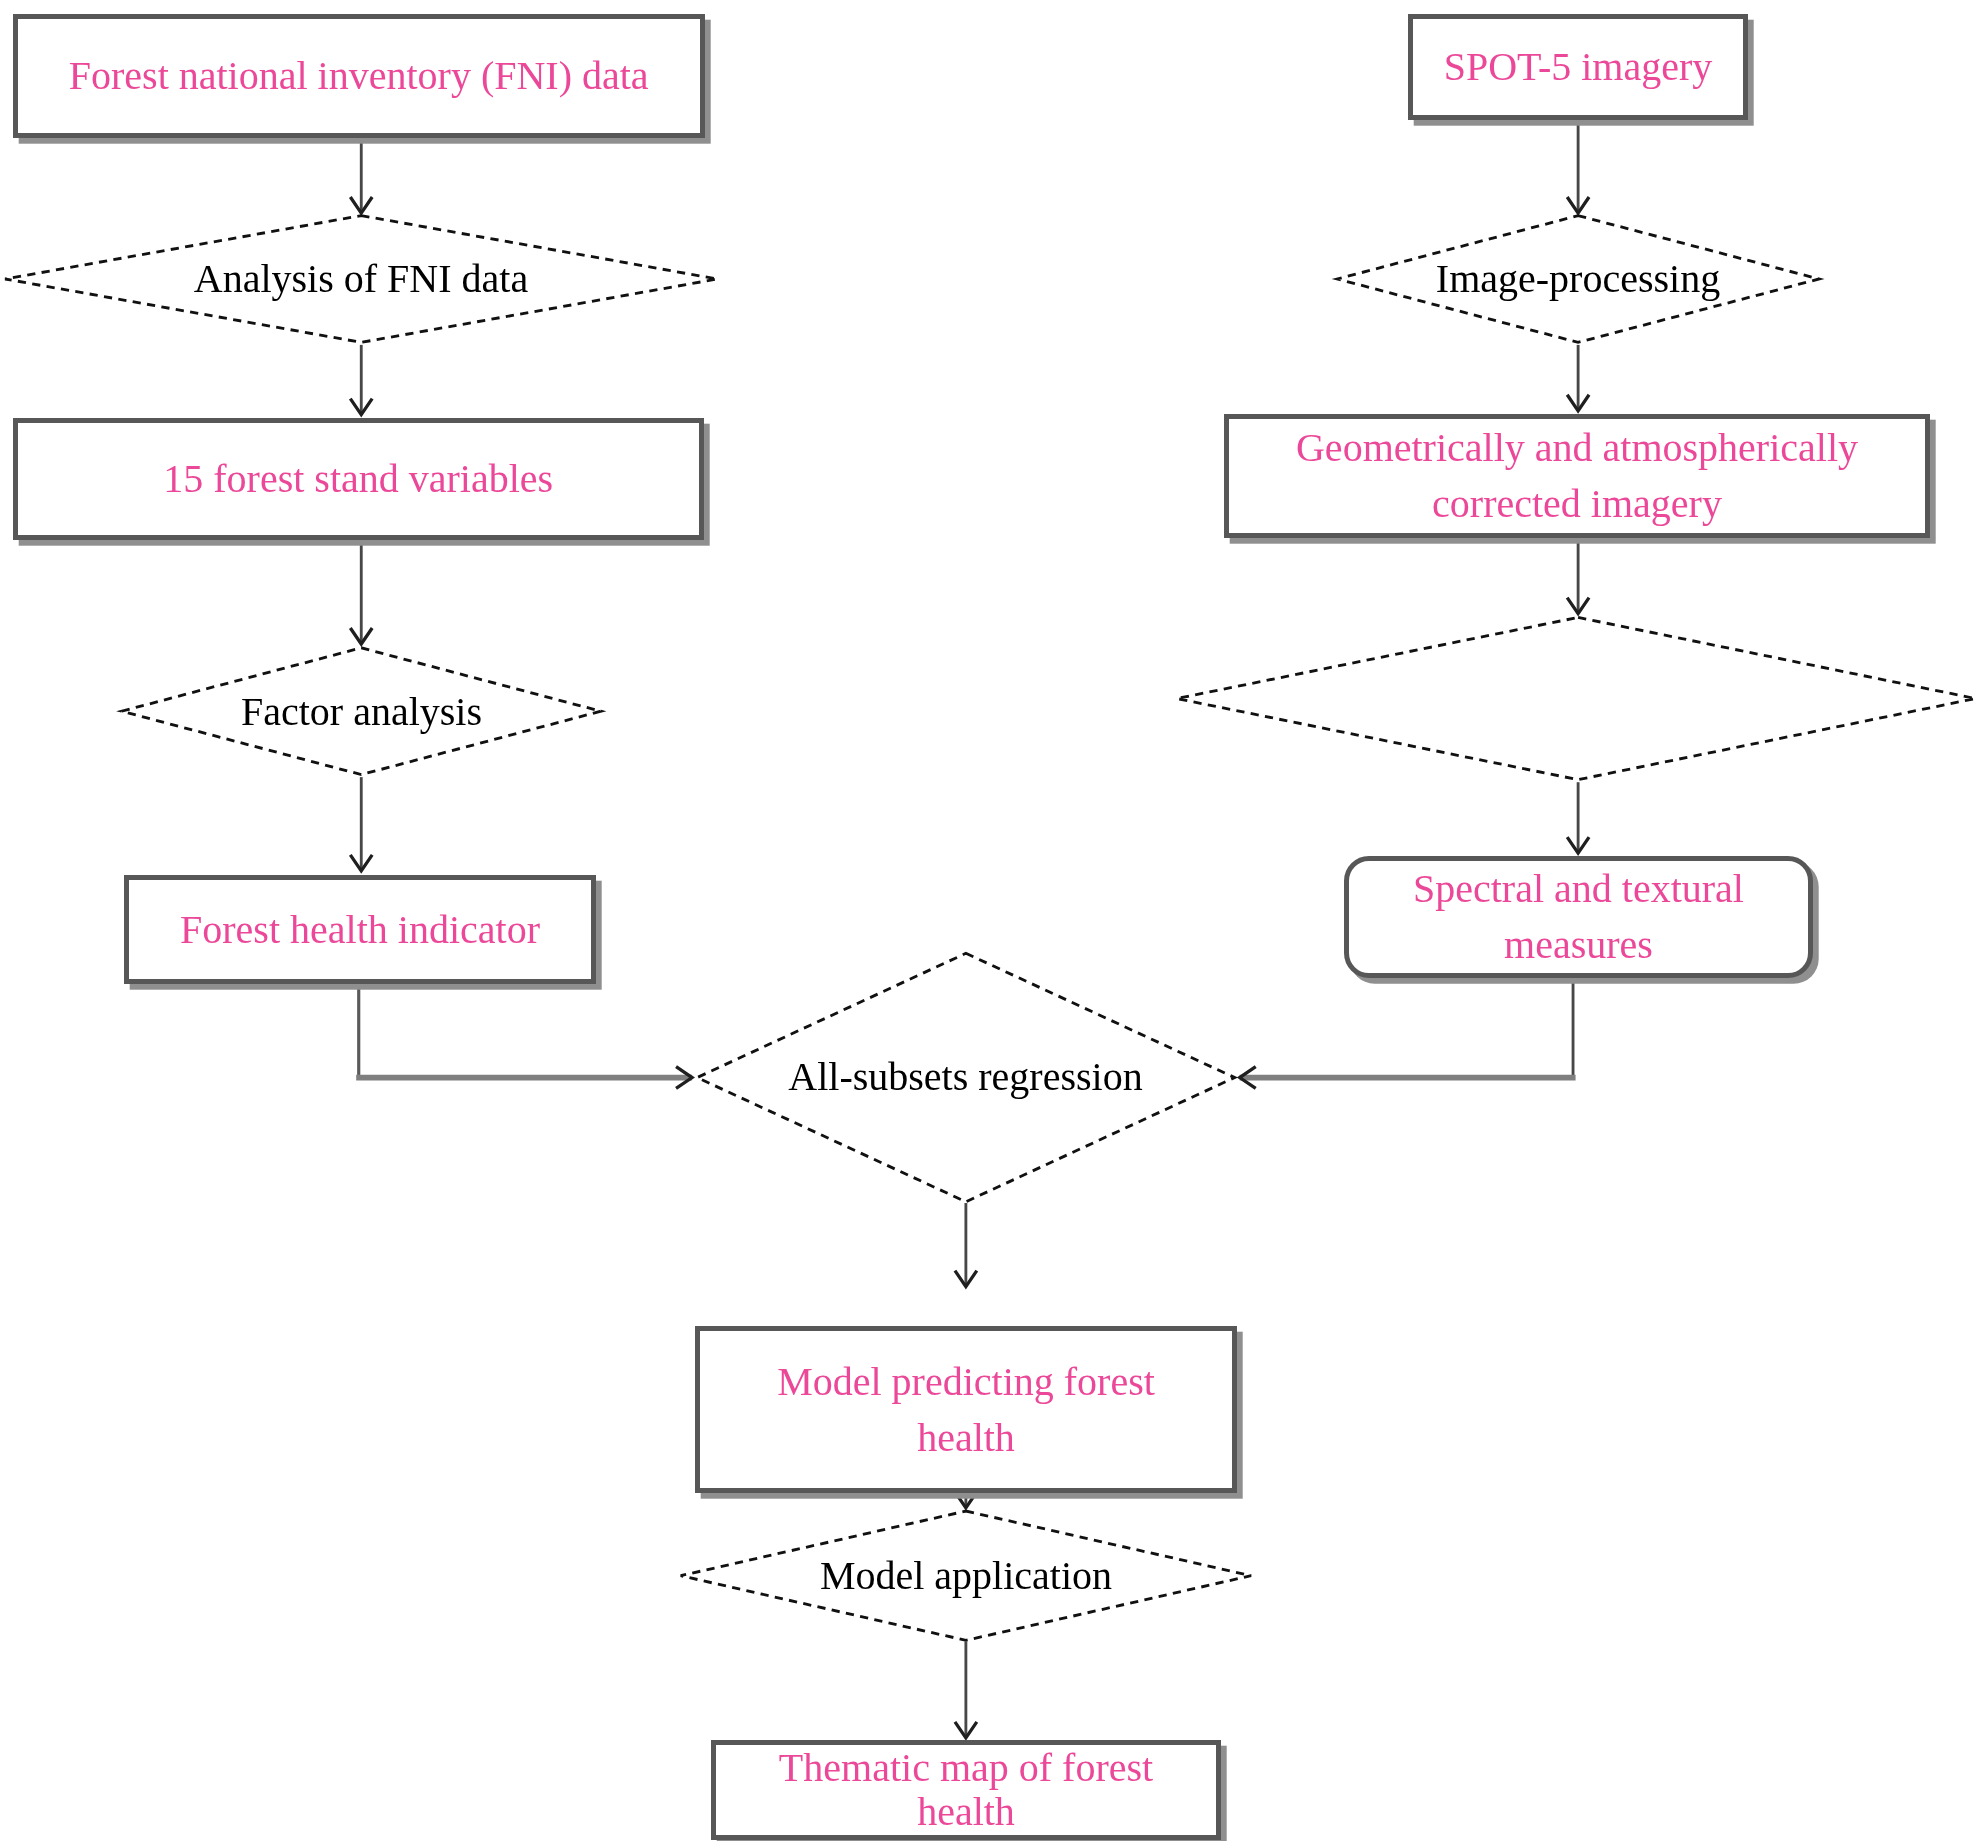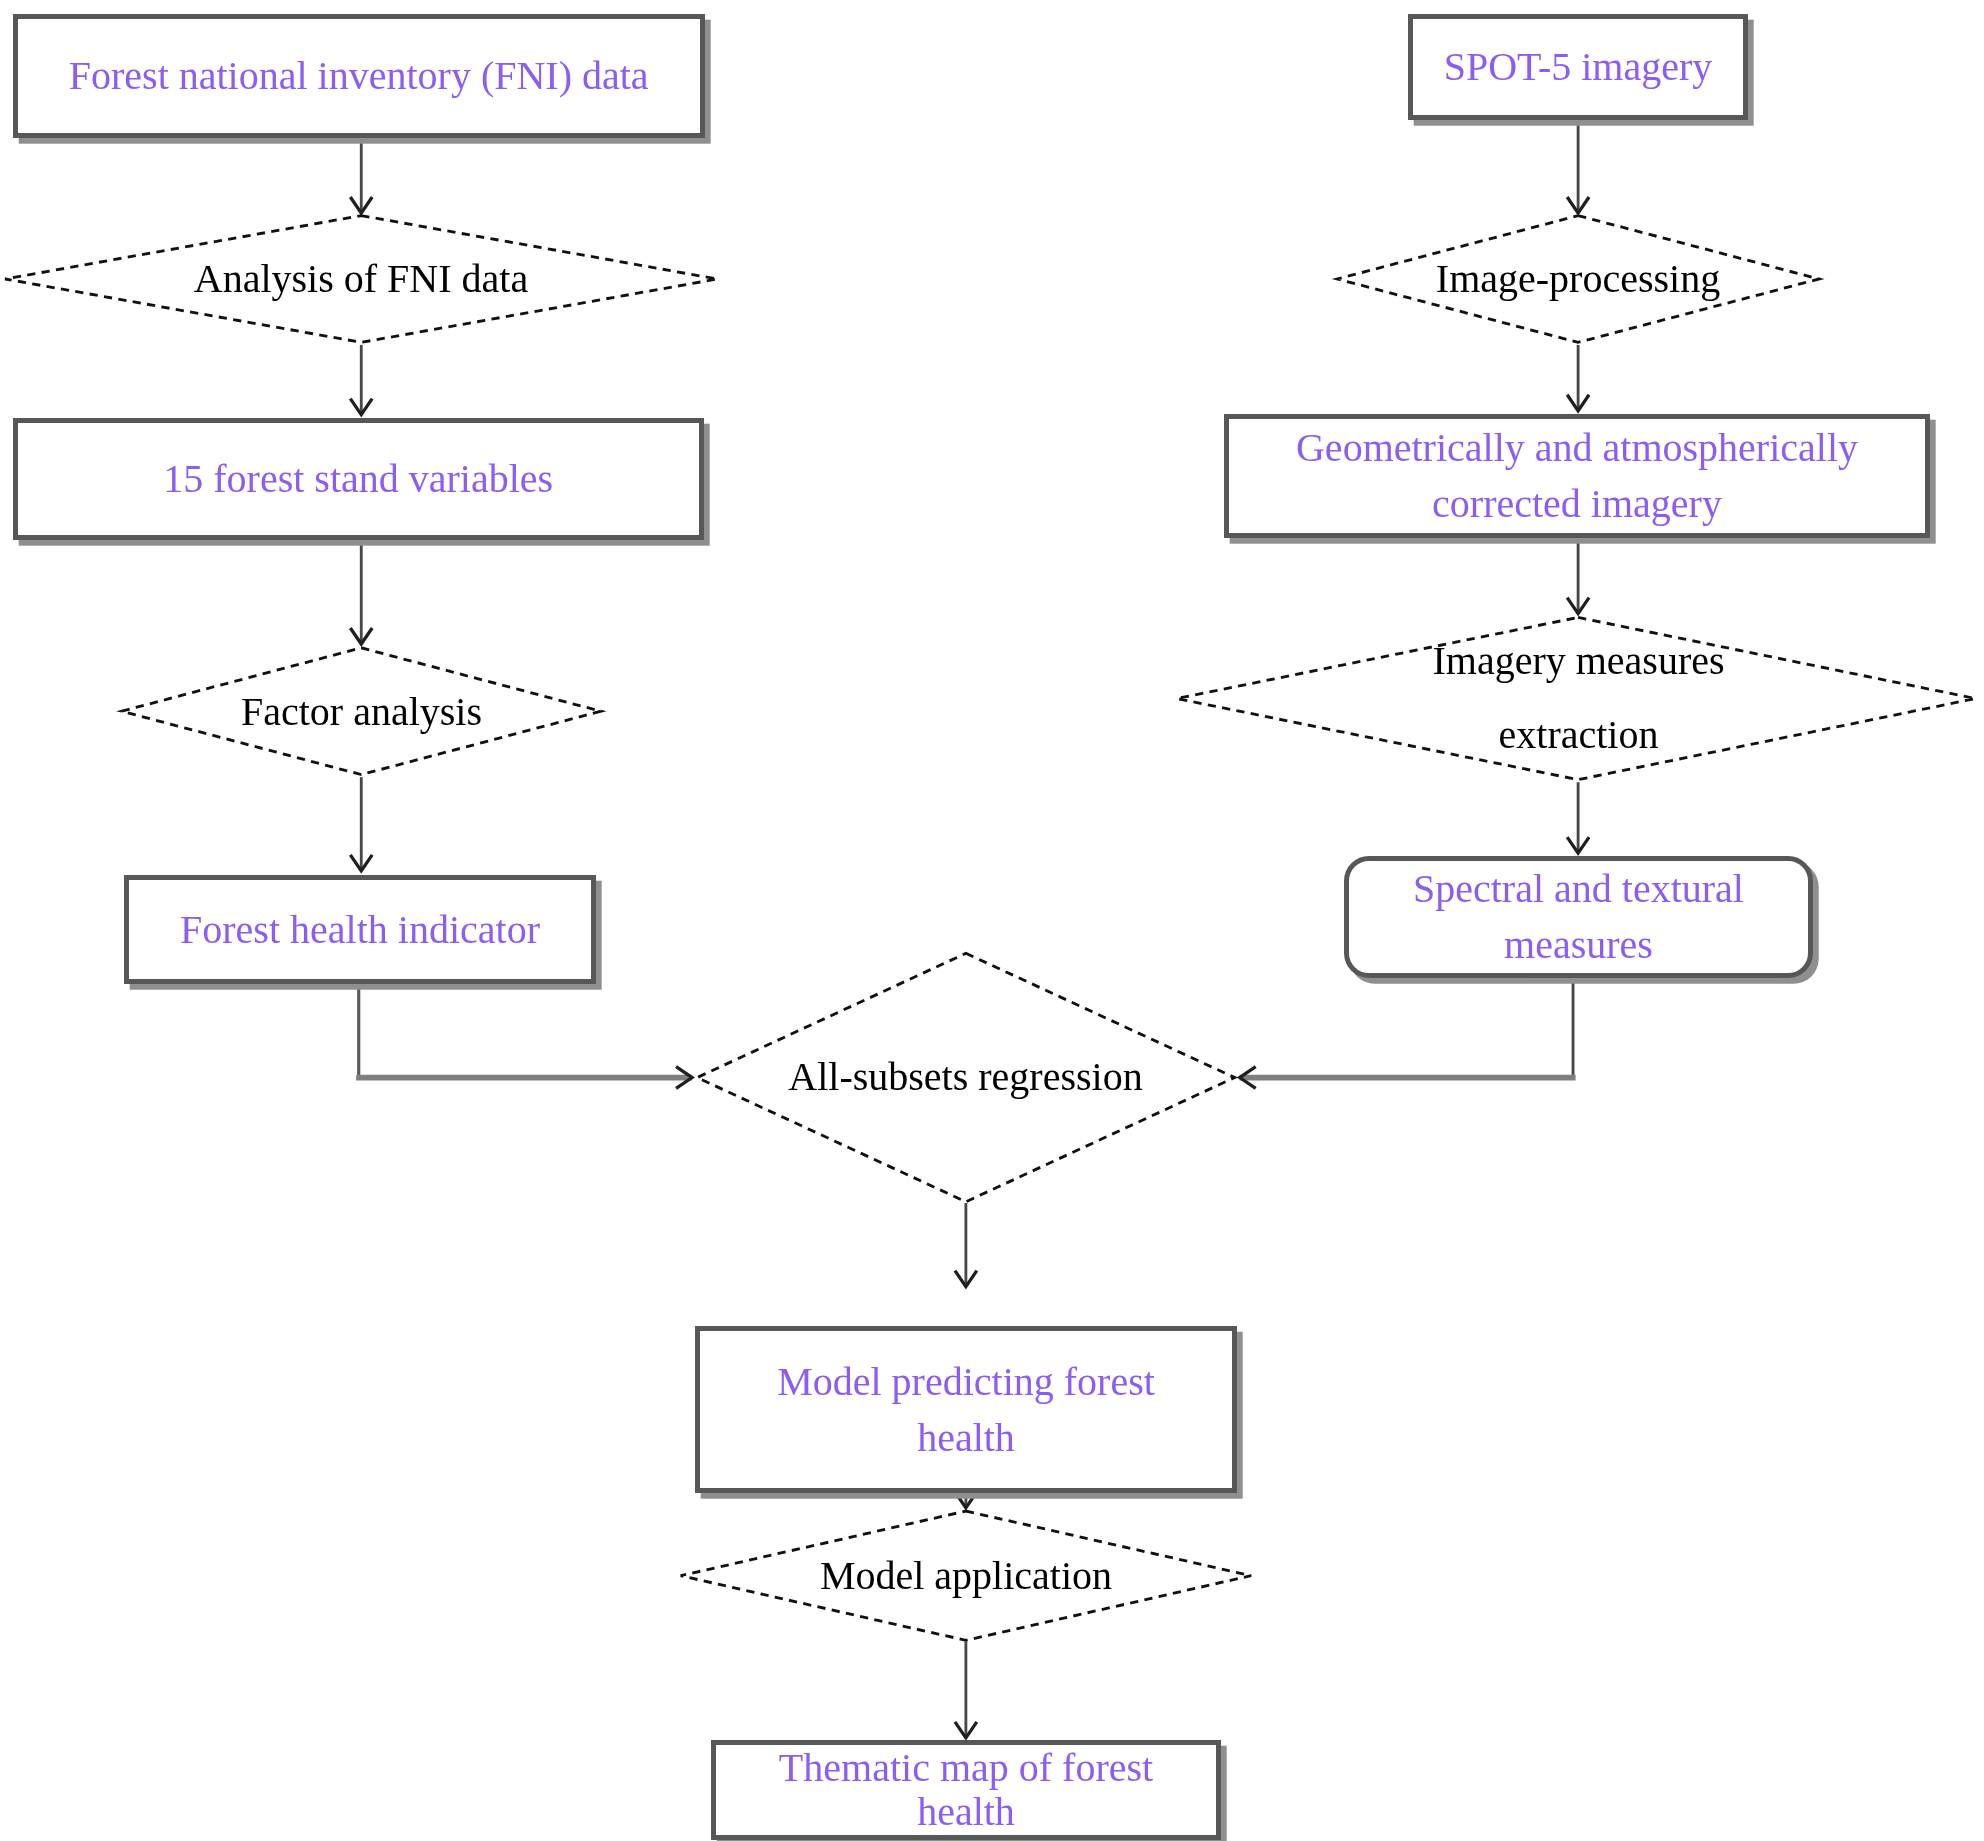--- a/index.html
+++ b/index.html
@@ -29,21 +29,21 @@
     box-sizing: border-box;
     background: #ffffff;
     border: 5px solid #575757;
     box-shadow: 5.7px 5.7px 0 #8f8f8f;
     display: flex;
     align-items: center;
     justify-content: center;
     text-align: center;
     font-size: 40px;
     line-height: 1.4;
-    color: #8b5cf6;
+    color: #ec4899;
     padding: 0 12.7px;
   }
   .rect-node.pad-wide { padding: 0 19px; }
   .rect-node.pad-xwide { padding: 0 35px; margin-top: 36px; }
   .rect-node.pad-l { padding: 0 38px; }
   .rect-node.tight { line-height: 1.1; }
   .diamond-label {
     position: absolute;
     z-index: 2;
     display: flex;
@@ -110,20 +110,19 @@
   <div class="rect-node pad-xwide" style="left:695px; top:1290px; width:542px; height:167px;">Model predicting forest health</div>
 
   <div class="rect-node pad-l tight" style="left:711px; top:1740px; width:510px; height:100px;">Thematic map of forest health</div>
 
   <div class="diamond-label" style="left:5px; top:215px; width:712px; height:127px;">Analysis of FNI data</div>
 
   <div class="diamond-label" style="left:122px; top:648px; width:479px; height:127px;">Factor analysis</div>
 
   <div class="diamond-label" style="left:1337px; top:215px; width:482px; height:127px;">Image-processing</div>
 
-  <div class="diamond-label spread" style="left:1382px; top:617px; width:393px; height:162px;">Imagery measures extraction</div>
 
   <div class="diamond-label" style="left:697px; top:953px; width:537px; height:248px;">All-subsets regression</div>
 
   <div class="diamond-label" style="left:681px; top:1511px; width:570px; height:129px;">Model application</div>
 
 </div>
 
 
 </body></html>

